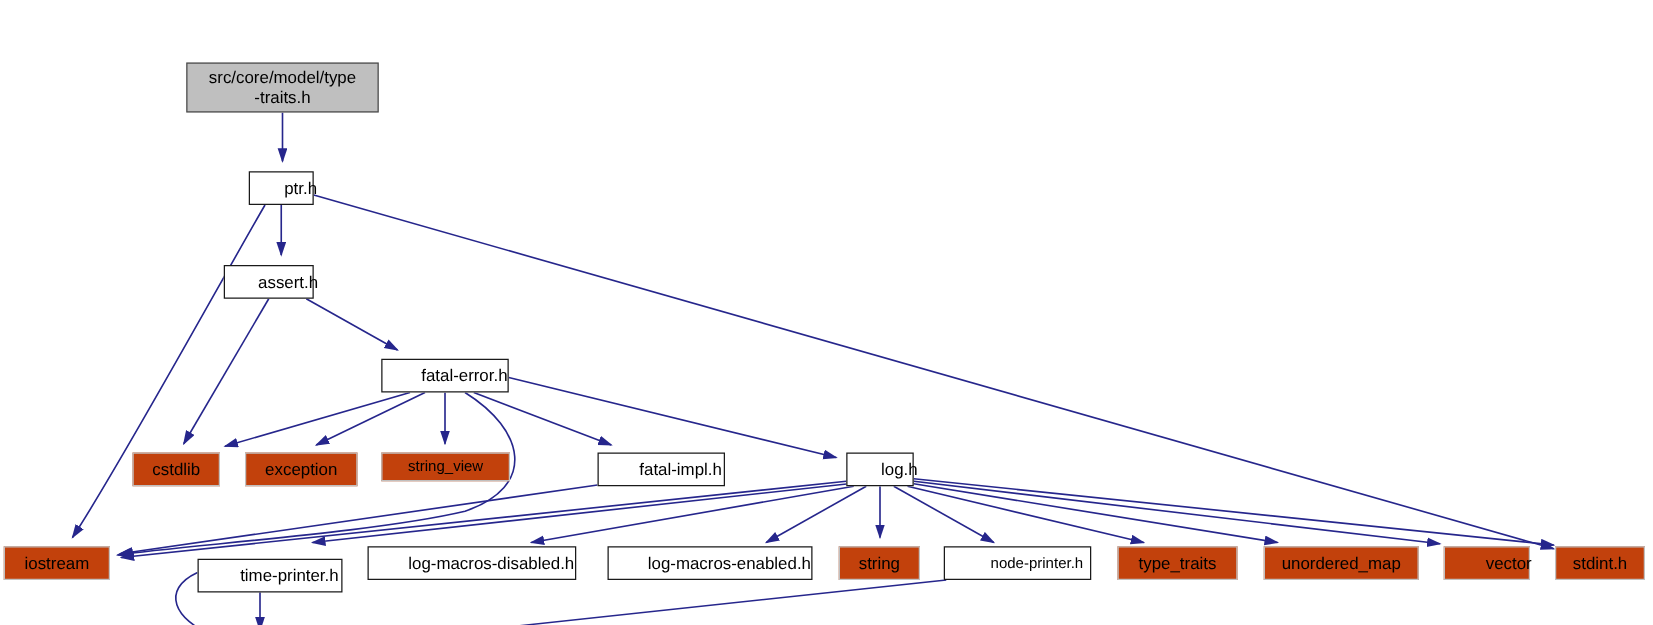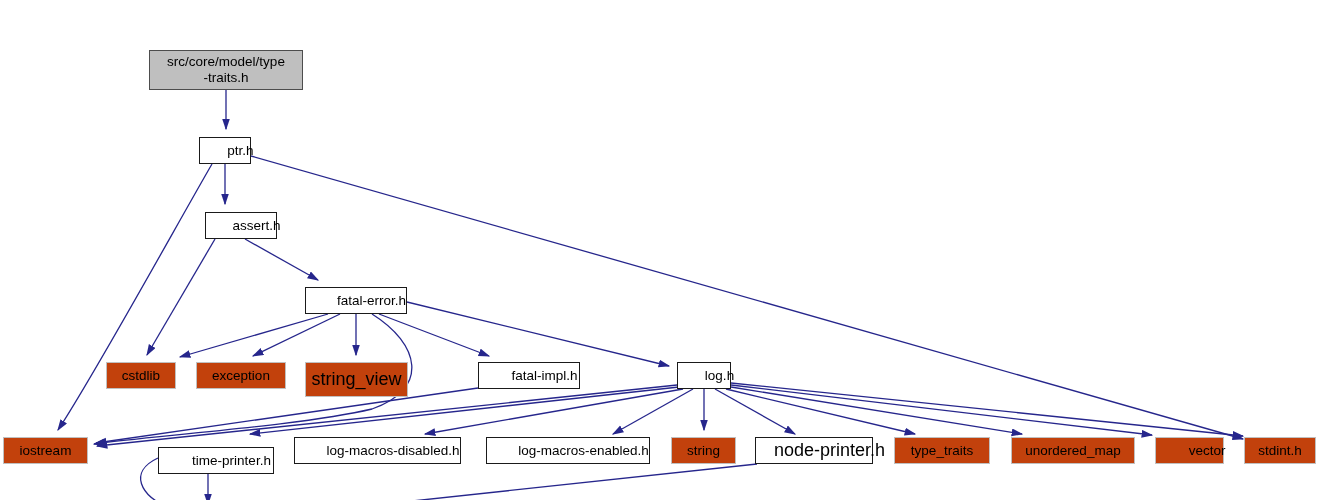--- a/index.html
+++ b/index.html
@@ -63,32 +63,32 @@
         <path d="M 731,339 L 1243,392" fill="none" stroke="#26268c" stroke-width="1.3" marker-end="url(#arrow)"></path>
         <path d="M 208,420 L 208,460" fill="none" stroke="#26268c" stroke-width="1.3" marker-end="url(#arrow)"></path>
         <path d="M 158,414 C 128,428 140,452 170,464" fill="none" stroke="#26268c" stroke-width="1.3" marker-end="url(#arrow)"></path>
         <path d="M 757,420 L 263,473" fill="none" stroke="#26268c" stroke-width="1.3" marker-end="url(#arrow)"></path>
       </g>
   </svg>
   <div id="nodes">
       <div class="node root" style="left: 149px; top: 6px; width: 154px; height: 40px; font-size: 13.5px;">src/core/model/type
 -traits.h</div>
       <div class="node project" style="left: 199px; top: 93px; width: 52px; height: 27px; font-size: 13.5px;">ptr.h</div>
-      <div class="node project" style="left: 205px; top: 168px; width: 72px; height: 27px; font-size: 13.5px;">assert.h</div>
+      <div class="node project" style="left: 179px; top: 168px; width: 72px; height: 27px; font-size: 13.5px;">assert.h</div>
       <div class="node project" style="left: 305px; top: 243px; width: 102px; height: 27px; font-size: 13.5px;">fatal-error.h</div>
       <div class="node system" style="left: 106px; top: 318px; width: 70px; height: 27px; font-size: 13.5px;">cstdlib</div>
       <div class="node system" style="left: 196px; top: 318px; width: 90px; height: 27px; font-size: 13.5px;">exception</div>
-      <div class="node system" style="left: 305px; top: 318px; width: 103px; height: 35px; font-size: 18px;">string_view</div>
+      <div class="node system" style="left: 305px; top: 318px; width: 103px; height: 23px; font-size: 12px;">string_view</div>
       <div class="node project" style="left: 478px; top: 318px; width: 102px; height: 27px; font-size: 13.5px;">fatal-impl.h</div>
       <div class="node project" style="left: 677px; top: 318px; width: 54px; height: 27px; font-size: 13.5px;">log.h</div>
       <div class="node system" style="left: 3px; top: 393px; width: 85px; height: 27px; font-size: 13.5px;">iostream</div>
       <div class="node project" style="left: 158px; top: 403px; width: 116px; height: 27px; font-size: 13.5px;">time-printer.h</div>
       <div class="node project" style="left: 294px; top: 393px; width: 167px; height: 27px; font-size: 13.5px;">log-macros-disabled.h</div>
       <div class="node project" style="left: 486px; top: 393px; width: 164px; height: 27px; font-size: 13.5px;">log-macros-enabled.h</div>
       <div class="node system" style="left: 671px; top: 393px; width: 65px; height: 27px; font-size: 13.5px;">string</div>
-      <div class="node project" style="left: 755px; top: 393px; width: 118px; height: 27px; font-size: 18px;">node-printer.h</div>
+      <div class="node project" style="left: 755px; top: 393px; width: 118px; height: 27px; font-size: 12px;">node-printer.h</div>
       <div class="node system" style="left: 894px; top: 393px; width: 96px; height: 27px; font-size: 13.5px;">type_traits</div>
       <div class="node system" style="left: 1011px; top: 393px; width: 124px; height: 27px; font-size: 13.5px;">unordered_map</div>
       <div class="node system" style="left: 1155px; top: 393px; width: 69px; height: 27px; font-size: 13.5px; padding-left: 35px;">vector</div>
       <div class="node system" style="left: 1244px; top: 393px; width: 72px; height: 27px; font-size: 13.5px;">stdint.h</div>
       <div class="node system" style="left: 178px; top: 467px; width: 77px; height: 17px; font-size: 13.5px;">ostream</div>
     </div>
 </div>
 
 </body></html>

